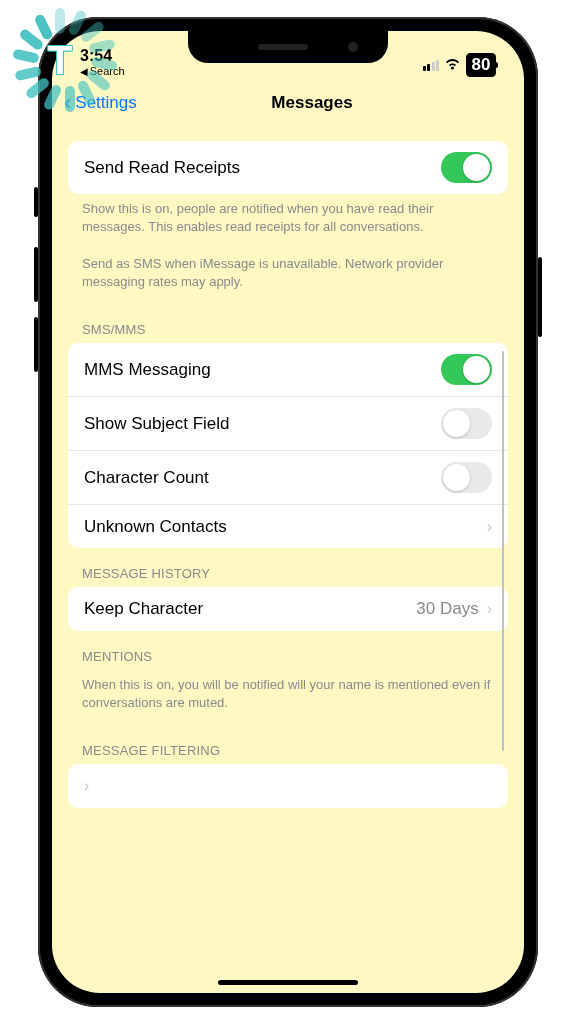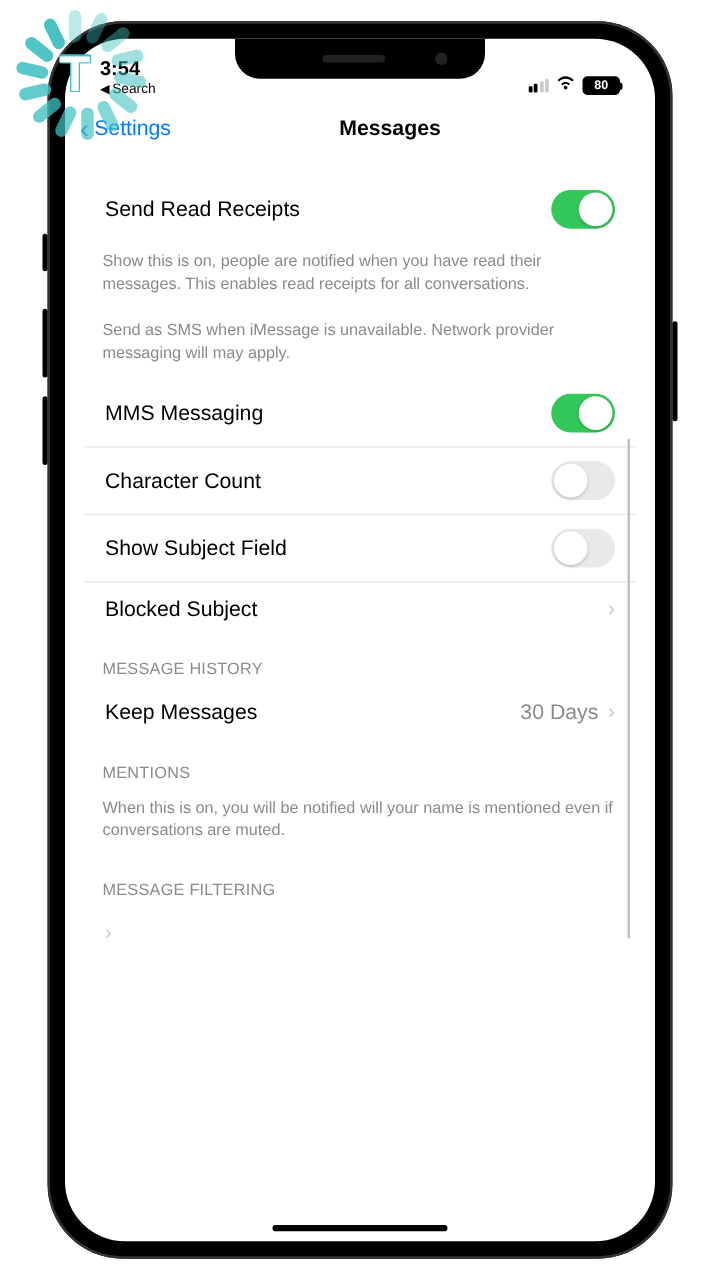--- a/index.html
+++ b/index.html
@@ -19,21 +19,21 @@
       height: 990px;
       background: #000;
       border-radius: 60px;
       padding: 14px;
       position: relative;
       box-shadow: inset 0 0 0 2px #333;
     }
     .phone-screen {
       width: 100%;
       height: 100%;
-      background: #ffffff;
+      background: #fef9c3;
       border-radius: 48px;
       overflow: hidden;
       position: relative;
     }
     .notch {
       position: absolute;
       top: 0;
       left: 50%;
       transform: translateX(-50%);
       width: 200px;
@@ -81,21 +81,21 @@
     .status-left { display: flex; flex-direction: column; align-items: flex-start; }
     .status-time { font-size: 16px; font-weight: 600; }
     .status-search { font-size: 11px; font-weight: 400; display: flex; align-items: center; gap: 2px; }
     .status-right { display: flex; align-items: center; gap: 5px; }
     .battery {
       display: inline-flex;
       align-items: center;
       border: 1.5px solid #000;
       border-radius: 4px;
       padding: 1px 2px;
-      font-size: 10px;
+      font-size: 17px;
       font-weight: 700;
       position: relative;
       background: #000;
       color: #fff;
       width: 30px;
       justify-content: center;
     }
     .battery::after {
       content: '';
       position: absolute;
@@ -315,51 +315,52 @@
       <div class="cell-group first">
         <div class="cell">
           <span class="cell-label">Send Read Receipts</span>
           <div class="toggle on">
               <div class="toggle-knob"></div>
             </div>
         </div>
       </div>
       <div class="footer-text">Show this is on, people are notified when you have read their messages. This enables read receipts for all conversations.</div>
 
-      <div class="footer-text">Send as SMS when iMessage is unavailable. Network provider messaging will may apply.</div>
-
+      <div class="footer-text">Send as SMS when iMessage is unavailable. Network provider messaging rates may apply.</div>
+
+      <div class="section-header">SMS/MMS</div>
       <div class="cell-group">
         <div class="cell">
           <span class="cell-label">MMS Messaging</span>
           <div class="toggle on">
               <div class="toggle-knob"></div>
             </div>
         </div>
         <div class="cell">
+          <span class="cell-label">Show Subject Field</span>
+          <div class="toggle off">
+              <div class="toggle-knob"></div>
+            </div>
+        </div>
+        <div class="cell">
           <span class="cell-label">Character Count</span>
           <div class="toggle off">
               <div class="toggle-knob"></div>
             </div>
         </div>
         <div class="cell">
-          <span class="cell-label">Show Subject Field</span>
-          <div class="toggle off">
-              <div class="toggle-knob"></div>
-            </div>
-        </div>
-        <div class="cell">
-          <span class="cell-label">Blocked Subject</span>
+          <span class="cell-label">Unknown Contacts</span>
           <span class="chevron">›</span>
         </div>
       </div>
 
       <div class="section-header">MESSAGE HISTORY</div>
       <div class="cell-group">
         <div class="cell">
-          <span class="cell-label">Keep Messages</span>
+          <span class="cell-label">Keep Character</span>
           <span class="cell-value">30 Days</span>
           <span class="chevron">›</span>
         </div>
       </div>
 
       <div class="section-header">MENTIONS</div>
       <div class="footer-text">When this is on, you will be notified will your name is mentioned even if conversations are muted.</div>
 
       <div class="section-header">MESSAGE FILTERING</div>
       <div class="cell-group">

